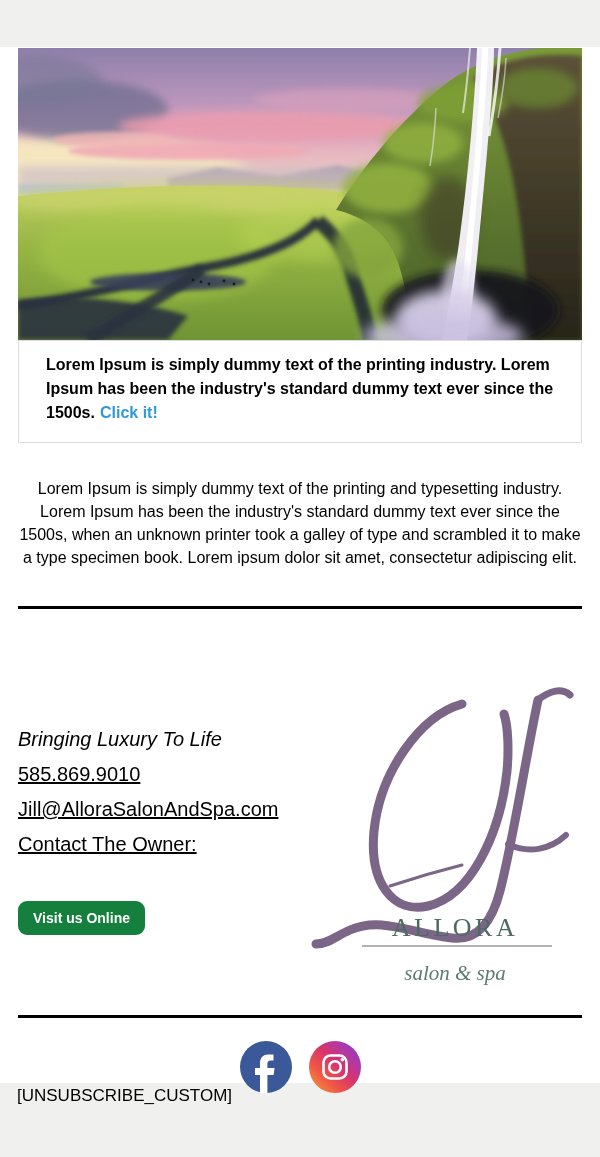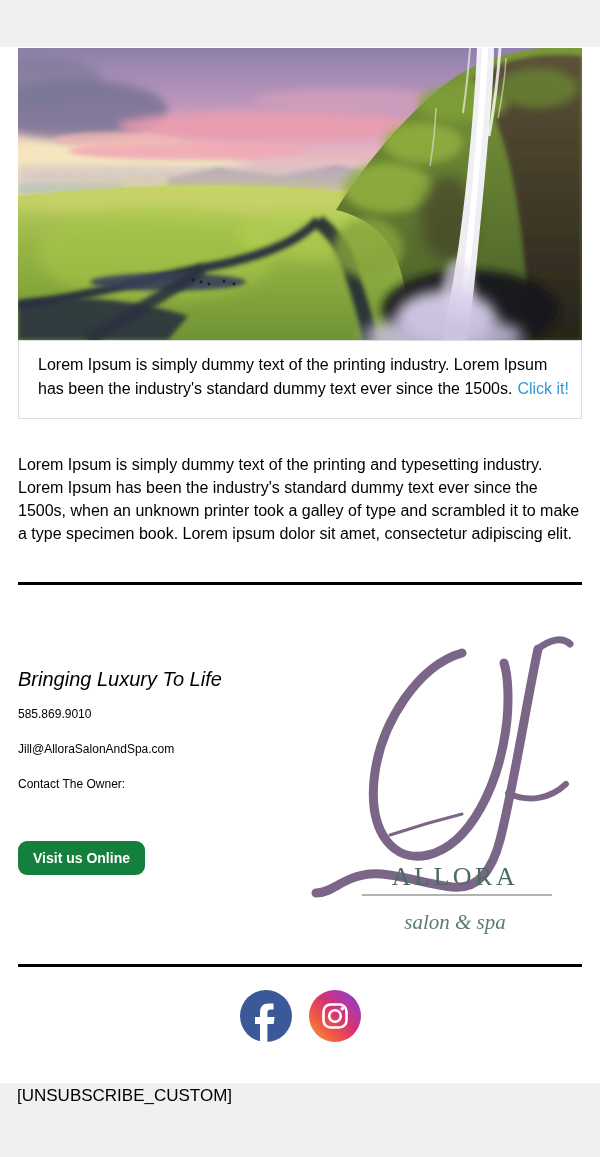--- a/index.html
+++ b/index.html
@@ -18,81 +18,84 @@
   }
   .hero{
     margin:1px 18px 0 18px;
     width:564px;height:292px;
     display:block;
   }
   .hero svg{display:block;}
   .caption-box{
     margin:0 18px;
     border:1px solid #dcdcdc;
-    padding:12px 11px 17px 19px;
+    padding:12px 11px 17px 27px;
     font-size:16px;
     line-height:24px;
     color:#000;
     background:#fff;
+    font-weight:bold;
   }
   .caption-link{
     color:#2e9ad9;
     cursor:pointer;
     margin-left:5px;
   }
   .paragraph{
     margin:34px 18px 0 18px;
     font-size:16px;
     line-height:23px;
+    text-align:center;
   }
   .rule{
     height:3px;
     background:#000;
     margin:37px 18px 0 18px;
   }
   .rule2{
     height:3px;
     background:#000;
     margin:25px 18px 0 18px;
   }
   .info-row{
     margin:0 18px;
     display:flex;
   }
   .contact-col{
     flex:1;
-    padding-top:82px;
+    padding-top:118px;
   }
   .tagline{
     font-style:italic;
     font-size:20px;
     line-height:24px;
     margin:0 0 14px 0;
   }
   .contact-line{
-    font-size:12px;
+    font-size:20px;
     line-height:19px;
     margin:0 0 16px 0;
+    text-decoration:underline;
   }
   .visit-btn{
     margin-top:31px;
     background:#15803d;
     color:#fff;
     border:none;
     font-family:"Liberation Sans", sans-serif;
     font-size:14px;
     font-weight:bold;
     padding:9px 15px;
     border-radius:9px;
     cursor:pointer;
     display:inline-block;
   }
   .logo-col{
     width:280px;
-    padding-top:50px;
+    padding-top:77px;
   }
   .social-row{
     margin-top:23px;
     display:flex;
     justify-content:center;
     gap:17px;
   }
   .social-icon{width:52px;height:52px;cursor:pointer;}
   .unsubscribe{
     position:absolute;

